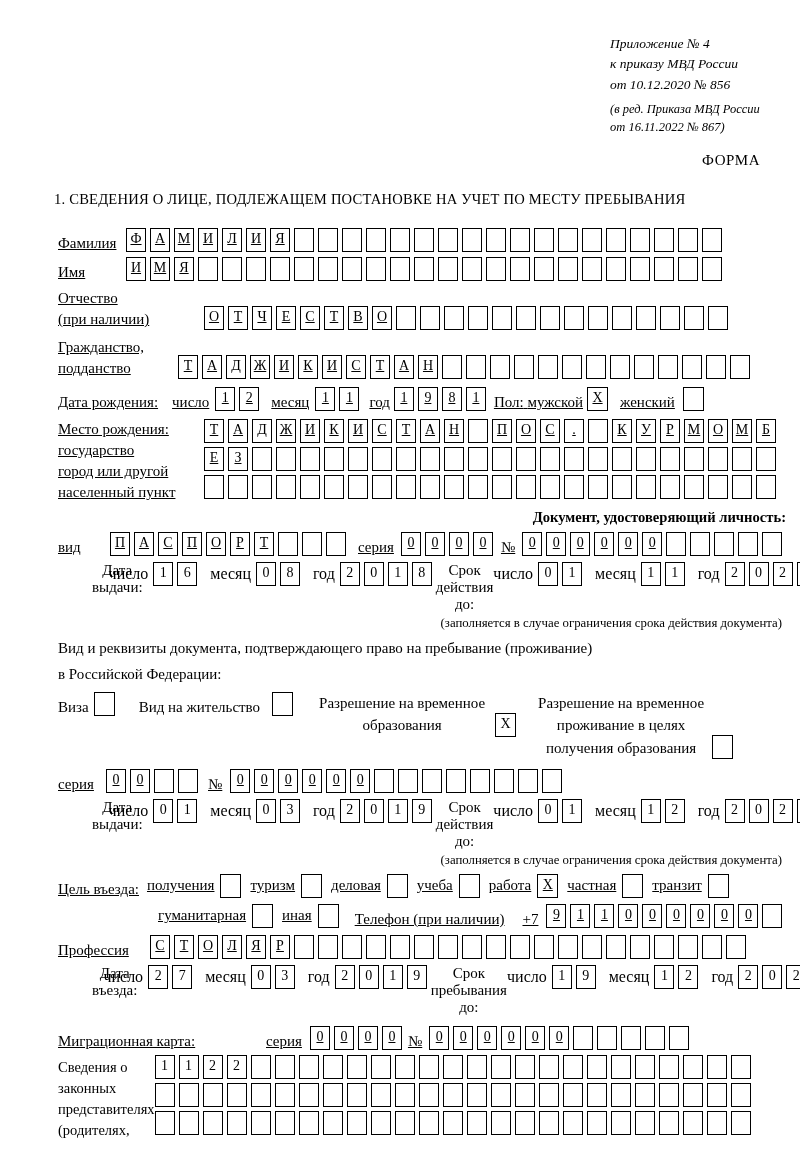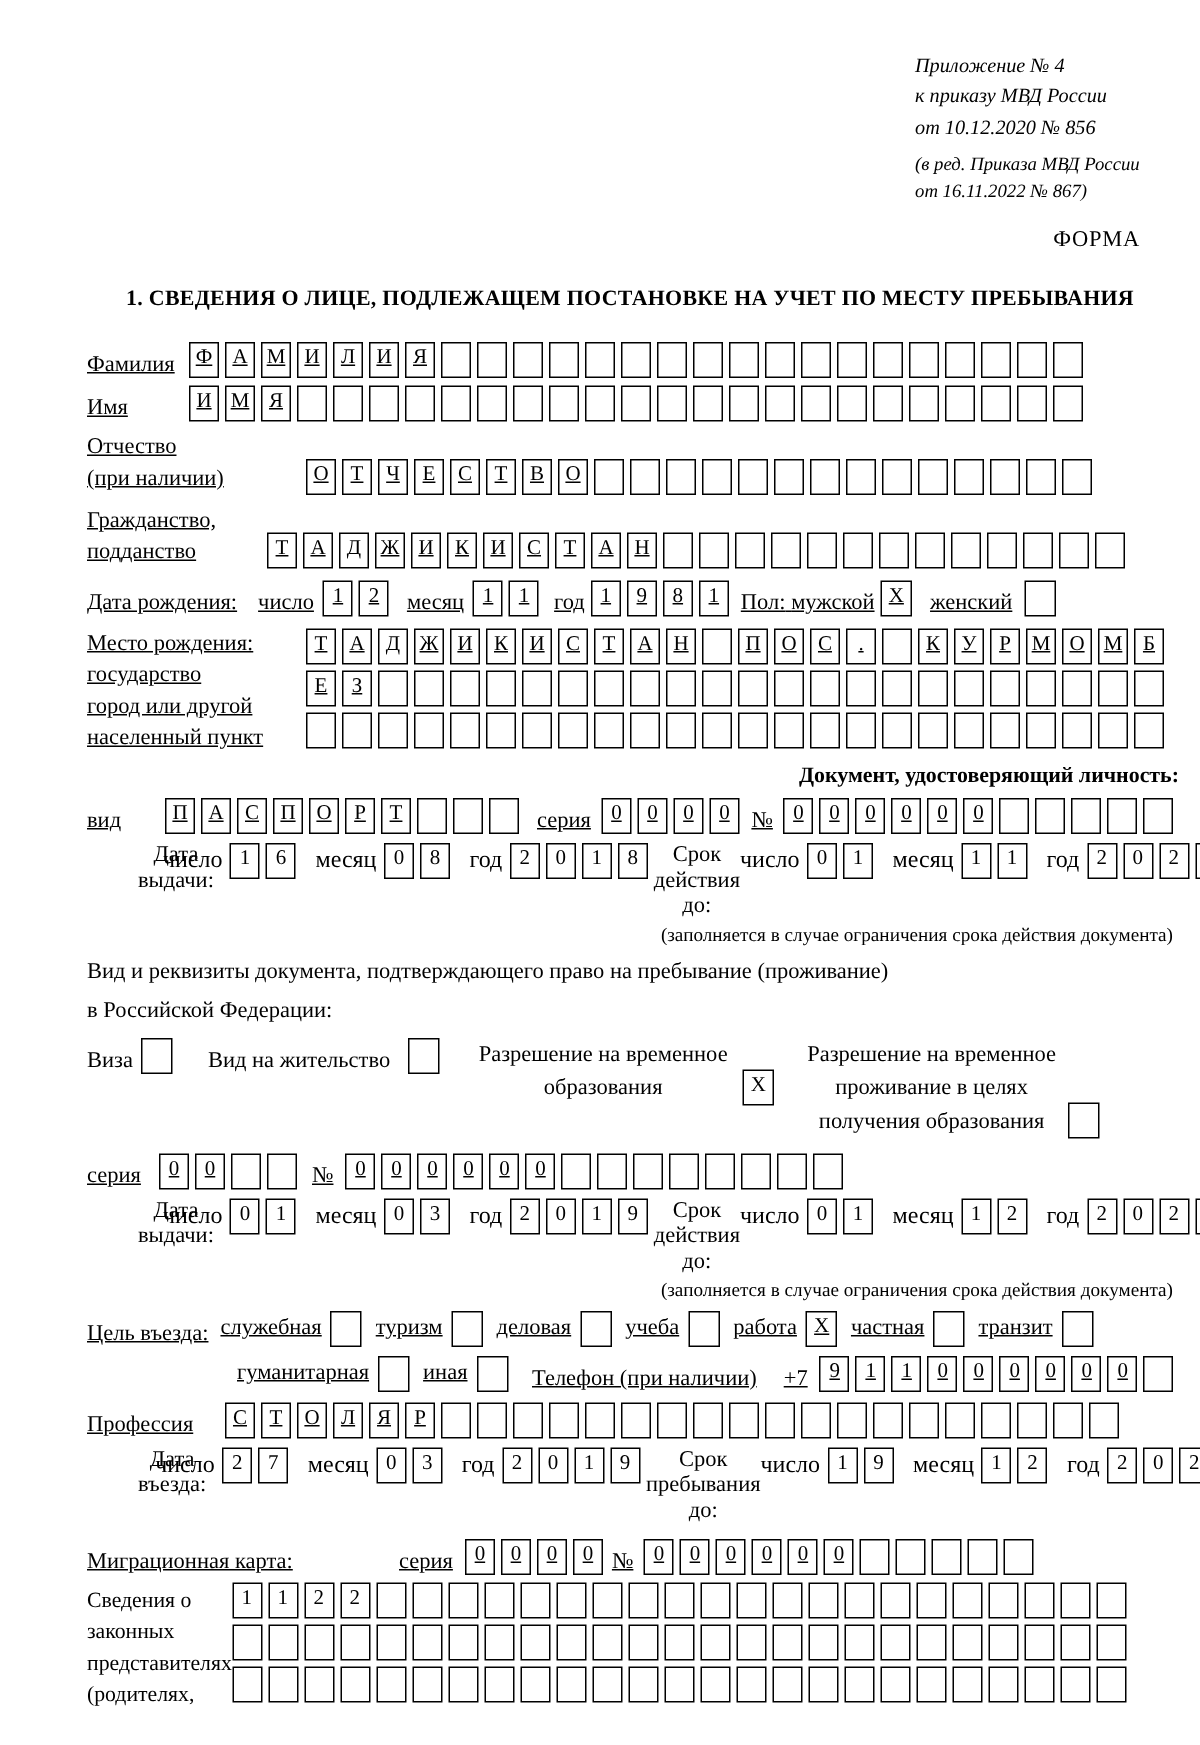--- a/index.html
+++ b/index.html
@@ -7,21 +7,21 @@
        font-family:"Liberation Serif","DejaVu Serif",serif;}
   .page{box-sizing:border-box;width:800px;height:1163px;padding:34px 14px 8px 58px;}
 
   .appendix{margin-left:552px;font-size:13.5px;line-height:1.5;font-style:italic;}
   .appendix .edition{font-size:12.5px;margin-top:5px;line-height:1.45;}
   .forma{font-weight:normal;font-size:15px;text-align:right;margin:16px 26px 0 0;letter-spacing:.5px;}
 
   .title{margin-top:16px;text-align:center;font-weight:bold;font-size:15.5px;line-height:1.6;}
   .title-underline{display:inline-block;width:52px;height:13px;border-bottom:2px solid #333;margin-left:8px;}
 
-  .sec1{font-weight:bold;font-size:14.6px;margin:22px 0 20px -4px;letter-spacing:.2px;text-align:center;}
+  .sec1{font-weight:normal;font-size:14.6px;margin:22px 0 20px -4px;letter-spacing:.2px;}
 
   .row{display:flex;align-items:flex-end;margin-bottom:5px;font-size:15px;text-decoration:underline;}
   .lbl{flex:0 0 auto;padding-top:3px;}
   .lbl2{line-height:21px;padding-top:2px;}
   .cells{display:inline-flex;flex:0 0 auto;}
   .cell{box-sizing:border-box;flex:0 0 auto;width:20px;height:24px;border:1.6px solid #000;
         margin-right:4px;text-align:center;font-size:14px;line-height:20px;}
   .checkbox{box-sizing:border-box;display:inline-block;flex:0 0 auto;width:21px;height:24px;
         border:1.6px solid #000;text-align:center;font-size:14px;line-height:20px;}
 
@@ -497,21 +497,21 @@
             <span class="cell">5</span>
           </span>
       </div>
     </div>
   </div>
   <div class="note">(заполняется в случае ограничения срока действия документа)</div>
 
   <div class="row" style="margin-top:6px">
     <span class="lbl" style="margin-right:8px">Цель въезда:</span>
     <span class="purpose">
-        <span class="lbl">служебная</span>
+        <span class="lbl">получения</span>
         <span class="checkbox"></span>
       </span>
     <span class="purpose">
         <span class="lbl">туризм</span>
         <span class="checkbox"></span>
       </span>
     <span class="purpose">
         <span class="lbl">деловая</span>
         <span class="checkbox"></span>
       </span>

